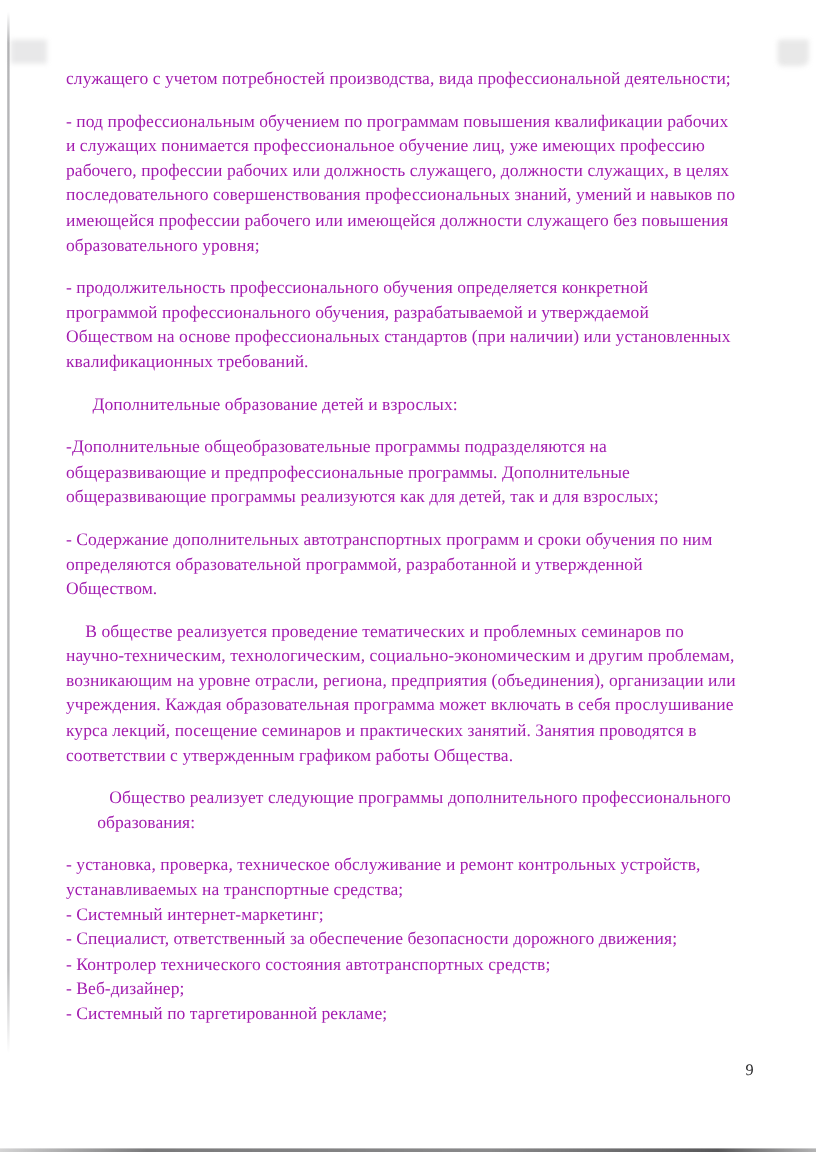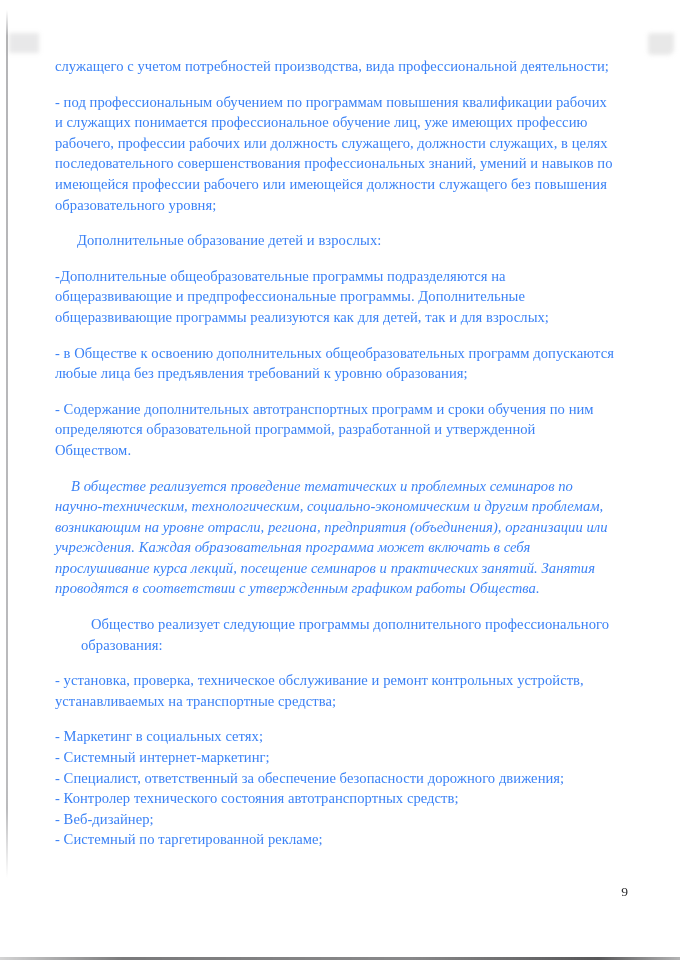--- a/index.html
+++ b/index.html
@@ -71,27 +71,27 @@
     position: absolute;
     left: 55px;
     top: 56px;
     width: 560px;
   }
   .para {
     margin: 0;
     font-size: 14.6px;
     line-height: 20.6px;
     text-align: left;
-    color: #3b82f6;
+    color: #a21caf;
     letter-spacing: 0.05px;
   }
   .para + .para { margin-top: 15px; }
 
   .para.indent-lg { text-indent: 22px; }
-  .para.indent-md { text-indent: 16px; font-style: italic; }
+  .para.indent-md { text-indent: 16px; }
   .para.indent-sm { text-indent: 10px; margin-left: 26px; }
 
   .para.tight { margin-top: 0; }
 
   .page-number {
     position: absolute;
     left: 0;
     top: 884px;
     width: 628px;
     text-align: right;
@@ -105,28 +105,27 @@
 
 <div id="page">
 
   <div class="scan-left-edge"></div>
   <div class="scan-left-smudge"></div>
   <div class="scan-topright-smudge"></div>
 
   <div class="body-text">
       <p class="para">служащего с учетом потребностей производства, вида профессиональной деятельности;</p>
       <p class="para">- под профессиональным обучением по программам повышения квалификации рабочих и служащих понимается профессиональное обучение лиц, уже имеющих профессию рабочего, профессии рабочих или должность служащего, должности служащих, в целях последовательного совершенствования профессиональных знаний, умений и навыков по имеющейся профессии рабочего  или имеющейся должности служащего без повышения образовательного уровня;</p>
+      <p class="para">- продолжительность профессионального обучения определяется конкретной программой профессионального обучения, разрабатываемой и утверждаемой Обществом на основе профессиональных стандартов (при наличии) или установленных квалификационных требований.</p>
       <p class="para indent-lg">Дополнительные образование детей и взрослых:</p>
       <p class="para">-Дополнительные общеобразовательные программы подразделяются на общеразвивающие и предпрофессиональные программы. Дополнительные общеразвивающие программы реализуются как для детей, так и для взрослых;</p>
-      <p class="para">- в Обществе к освоению дополнительных общеобразовательных программ допускаются любые лица без предъявления требований к уровню образования;</p>
       <p class="para">- Содержание дополнительных автотранспортных программ и сроки обучения по ним определяются образовательной программой, разработанной и утвержденной Обществом.</p>
       <p class="para indent-md">В обществе реализуется проведение тематических и проблемных семинаров по научно-техническим, технологическим, социально-экономическим и другим проблемам, возникающим на уровне отрасли, региона, предприятия (объединения), организации или учреждения. Каждая образовательная программа может включать в себя прослушивание курса лекций, посещение семинаров и практических занятий.  Занятия проводятся в соответствии с утвержденным графиком работы Общества.</p>
       <p class="para indent-sm">Общество реализует следующие программы дополнительного профессионального образования:</p>
       <p class="para">- установка, проверка, техническое обслуживание и ремонт контрольных устройств, устанавливаемых на транспортные средства;</p>
-      <p class="para">- Маркетинг в социальных сетях;</p>
       <p class="para tight">- Системный интернет-маркетинг;</p>
       <p class="para tight">- Специалист, ответственный за обеспечение безопасности дорожного движения;</p>
       <p class="para tight">- Контролер технического состояния автотранспортных средств;</p>
       <p class="para tight">- Веб-дизайнер;</p>
       <p class="para tight">- Системный по таргетированной рекламе;</p>
     </div>
 
   <div class="page-number">9</div>
 
   <div class="scan-bottom-edge"></div>

